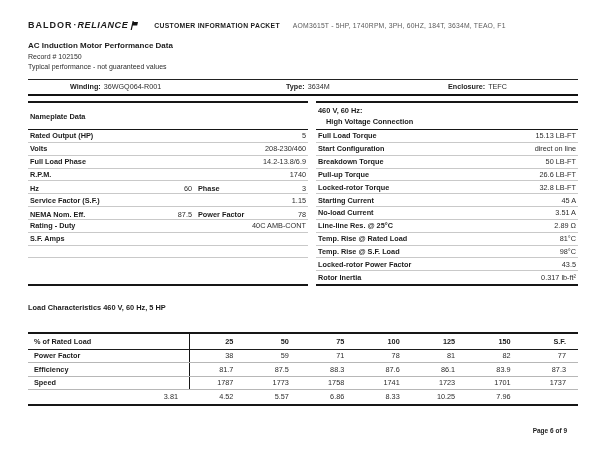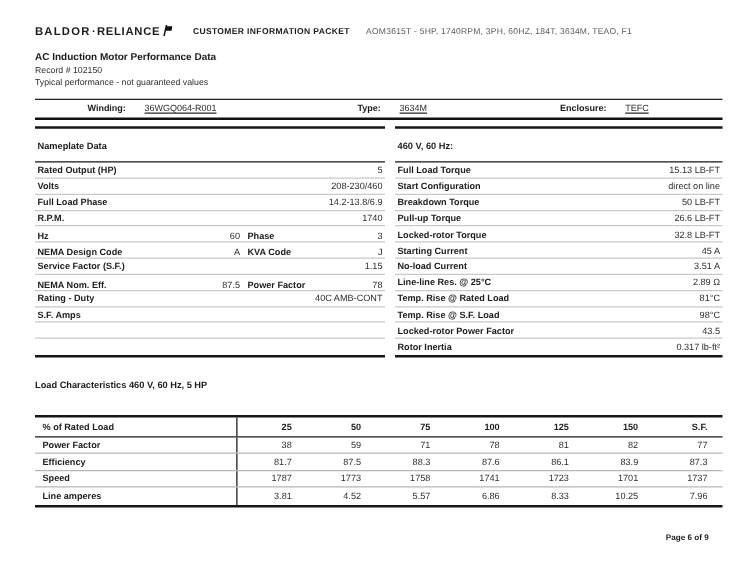--- a/index.html
+++ b/index.html
@@ -6,37 +6,37 @@
   html,body { width:600px; height:464px; background:#ffffff; }
   body { font-family:"Liberation Sans", sans-serif; color:#1c1c1c; position:relative; overflow:hidden; }
 
   .abs { position:absolute; }
 
   
   .hdr { top:16px; left:28px; right:4px; display:flex; align-items:center; }
   .logo { display:flex; align-items:center; white-space:nowrap; }
   .logo-baldor { font-weight:700; font-size:9px; letter-spacing:1px; }
   .logo-dot { font-weight:700; font-size:9px; margin:0 1px; }
-  .logo-reliance { font-weight:700; font-size:9px; letter-spacing:0.6px; }
+  .logo-reliance { font-weight:700; font-style:italic; font-size:9px; letter-spacing:0.6px; }
   .logo-flag { margin-left:2px; display:inline-block; }
   .packet-title { font-weight:700; font-size:6.8px; letter-spacing:0.3px; margin-left:16px; white-space:nowrap; }
   .spec { font-size:6.8px; color:#5a5a5a; margin-left:13px; white-space:nowrap; letter-spacing:0.2px; }
 
   
   .title-block { top:41px; left:28px; }
   .doc-title { font-weight:700; font-size:8px; }
   .doc-record { font-size:7px; color:#2d2d2d; margin-top:3px; }
   .doc-note { font-size:7px; color:#2d2d2d; margin-top:2.5px; }
 
   
   .winding-strip { top:79px; left:28px; width:550px; height:17px;
     border-top:1.5px solid #222; border-bottom:2.5px solid #111; }
   .wpair { position:absolute; top:0; height:13px; line-height:13px; font-size:7.2px; white-space:nowrap; }
   .wpair .lbl { font-weight:700; }
-  .wpair .val { color:#2d2d2d; margin-left:15px;text-decoration:underline; }
+  .wpair .val { color:#2d2d2d; margin-left:3px; }
   .wp-winding { left:42px; } .wp-type { left:258px; } .wp-enclosure { left:420px; }
 
   
   .tables { top:101px; left:28px; display:flex; gap:8px; }
   .ptable { border-top:2px solid #161616; border-bottom:2px solid #161616; }
   .pt-left { width:280px; } .pt-right { width:262px; }
   .thead { height:27px; border-bottom:1.75px solid #161616; padding:0 2px;
     display:flex; flex-direction:column; justify-content:center; }
   .thead .t1 { font-weight:700; font-size:7.4px; }
   .thead .t2 { font-weight:700; font-size:7.4px; padding-left:8px; margin-top:1.5px; }
@@ -127,30 +127,20 @@
     <div class="trow split">
       <span class="half">
         <span class="lbl">Hz</span>
         <span class="val">60</span>
       </span>
       <span class="half2">
         <span class="lbl">Phase</span>
         <span class="val">3</span>
       </span>
     </div>
-    <div class="trow split">
-      <span class="half">
-        <span class="lbl">NEMA Design Code</span>
-        <span class="val">A</span>
-      </span>
-      <span class="half2">
-        <span class="lbl">KVA Code</span>
-        <span class="val">J</span>
-      </span>
-    </div>
     <div class="trow">
       <span class="lbl">Service Factor (S.F.)</span>
       <span class="val">1.15</span>
     </div>
     <div class="trow split">
       <span class="half">
         <span class="lbl">NEMA Nom. Eff.</span>
         <span class="val">87.5</span>
       </span>
       <span class="half2">
@@ -166,20 +156,21 @@
       <span class="lbl">S.F. Amps</span>
       <span class="val"></span>
     </div>
     <div class="trow"></div>
     <div class="trow"></div>
   </div>
 
   <div class="ptable pt-right">
     <div class="thead">
       <span class="t1">460 V, 60 Hz:</span>
+      <span class="t2">High Voltage Connection</span>
     </div>
     <div class="trow">
       <span class="lbl">Full Load Torque</span>
       <span class="val">15.13 LB-FT</span>
     </div>
     <div class="trow">
       <span class="lbl">Start Configuration</span>
       <span class="val">direct on line</span>
     </div>
     <div class="trow">
@@ -262,21 +253,20 @@
       <div class="lcell-label">Speed</div>
       <div class="lcell-num">1787</div>
       <div class="lcell-num">1773</div>
       <div class="lcell-num">1758</div>
       <div class="lcell-num">1741</div>
       <div class="lcell-num">1723</div>
       <div class="lcell-num">1701</div>
       <div class="lcell-num">1737</div>
     </div>
     <div class="lrow data">
-      <div class="lcell-label">Line amperes</div>
       <div class="lcell-num">3.81</div>
       <div class="lcell-num">4.52</div>
       <div class="lcell-num">5.57</div>
       <div class="lcell-num">6.86</div>
       <div class="lcell-num">8.33</div>
       <div class="lcell-num">10.25</div>
       <div class="lcell-num">7.96</div>
     </div>
   </div>
 </div>

